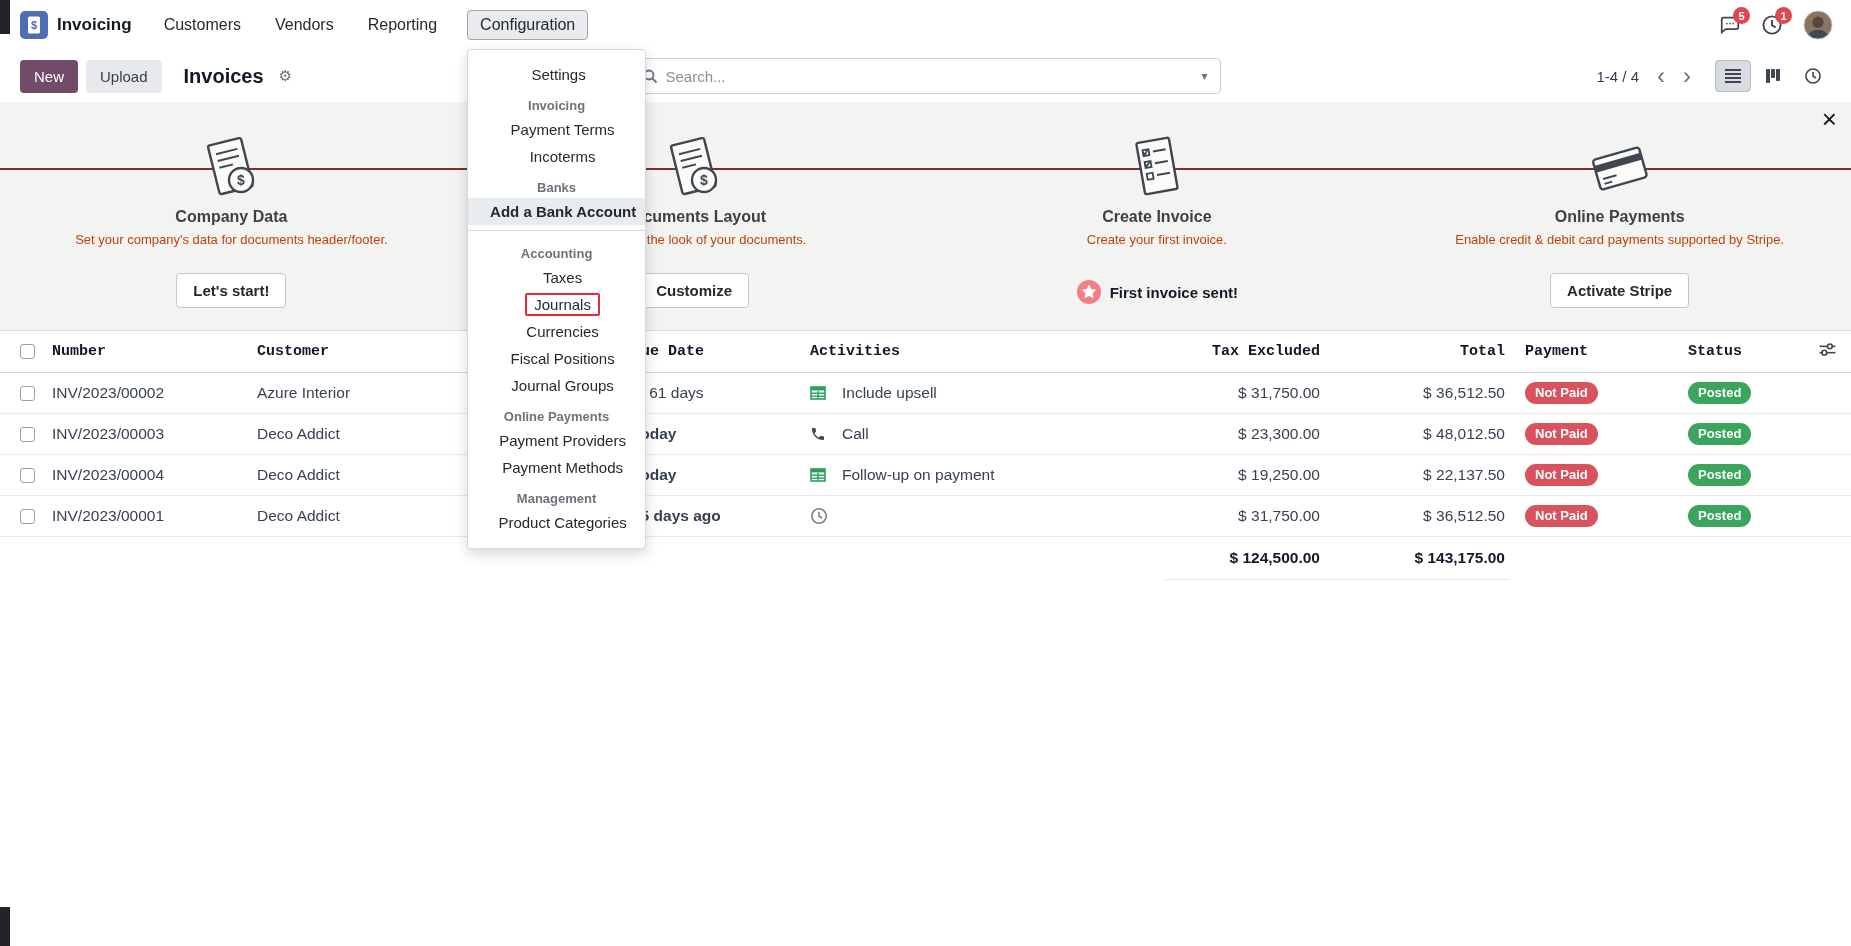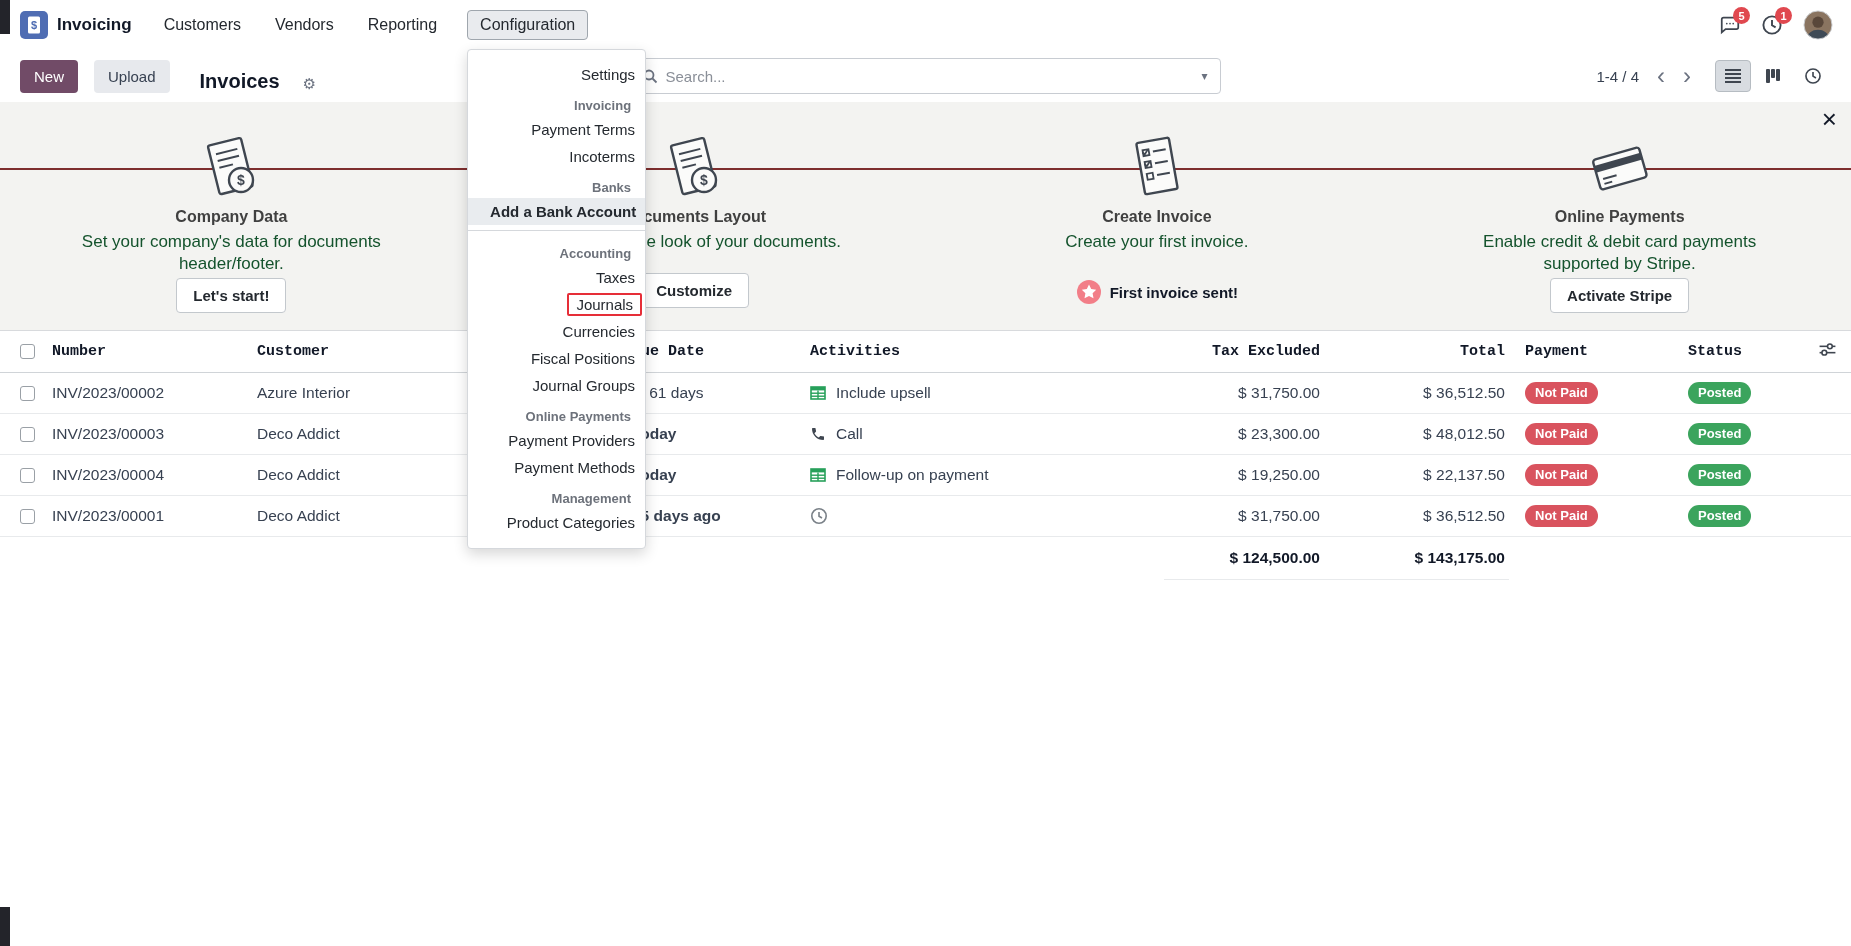--- a/index.html
+++ b/index.html
@@ -25,33 +25,33 @@
   .systray-icon { position:relative; display:flex; align-items:center; cursor:pointer; }
   .count-badge { position:absolute; top:-7px; right:-9px; min-width:17px; height:17px;
                  padding:0 4px; background:#e0484f; color:#fff; font-size:11px; font-weight:700;
                  border-radius:9px; display:flex; align-items:center; justify-content:center; }
   .avatar { display:flex; align-items:center; cursor:pointer; }
 
   
   .dropdown { position:absolute; left:-1px; top:calc(100% + 10px); width:179px;
               background:#fff; border:1px solid #d5d8dc; border-radius:4px;
               box-shadow:0 5px 14px rgba(0,0,0,.16); padding:11px 0 12px; z-index:999;
-              text-align:right; }
+              text-align:center; }
   .dd-item { padding:5px 10px 5px 22px; font-size:15px; color:#24292f; cursor:pointer; white-space:nowrap; }
   .dd-item.top { padding-left:14px; }
   .dd-item.hovered { background:#e9ecef; font-weight:600; }
   .dd-header { padding:10px 14px 3px; font-size:13px; font-weight:700; color:#6d727b; white-space:nowrap; }
   .dd-divider { border:0; border-top:1px solid #d5d8dc; margin:5px 0; }
   .annotated { display:inline-block; border:2px solid #e62e38; border-radius:2px;
                padding:1px 7px; margin:-3px -7px; }
 
   
   .control-panel { position:relative; z-index:5; height:52px; display:flex; align-items:center;
                    padding:0 20px; background:#fff; }
-  .cp-left { display:flex; align-items:flex-end; gap:16px; }
+  .cp-left { display:flex; align-items:center; gap:8px; }
   .btn { font-family:inherit; font-size:15px; border:none; border-radius:4px; padding:8px 14px; cursor:pointer; }
   .btn-primary { background:#714B67; color:#fff; }
   .btn-secondary { background:#e7e9ed; color:#374151; }
   .view-title { font-size:20px; font-weight:700; color:#111827; margin-left:14px; }
   .gear { font-size:15px; color:#6b7280; margin-left:7px; cursor:pointer; }
   .searchbar { position:absolute; left:50%; transform:translateX(-50%); width:590px; height:36px;
                display:flex; align-items:center; background:#fff; border:1px solid #c8ccd2;
                border-radius:4px; padding:0 10px; }
   .searchbar input { flex:1; border:none; outline:none; font-family:inherit; font-size:15px;
                      color:#24292f; margin-left:8px; background:transparent; }
@@ -68,21 +68,21 @@
 
   
   .onboarding { position:relative; height:228px; background:#f3f3f1; overflow:hidden; }
   .timeline { position:absolute; left:0; right:0; top:66px; height:2px; background:#7d2e2e; }
   .ob-close { position:absolute; top:4px; right:14px; font-size:26px; line-height:26px;
               color:#111827; background:none; border:none; cursor:pointer; z-index:3; }
   .steps { position:relative; display:flex; height:100%; padding-top:28px; }
   .step { width:25%; display:flex; flex-direction:column; align-items:center; text-align:center; }
   .step-icon { height:78px; display:flex; align-items:center; justify-content:center; position:relative; z-index:2; }
   .step-title { font-size:16px; font-weight:700; color:#404040; }
-  .step-desc { font-size:17px; color:#14532d; line-height:1.32; max-width:330px;
+  .step-desc { font-size:13px; color:#c2410c; line-height:1.32; max-width:330px;
                margin-top:5px; min-height:40px; }
   .step-action { margin-top:2px; }
   .ob-btn { font-family:inherit; font-size:15px; font-weight:600; color:#24292f; background:#fff;
             border:1px solid #c3c8cd; border-radius:4px; padding:8px 16px; cursor:pointer; }
   .done-row { display:flex; align-items:center; gap:8px; margin-top:6px; }
   .done-text { font-size:15px; font-weight:700; color:#111827; }
 
   
   table.invoices { width:1851px; border-collapse:collapse; table-layout:fixed; }
   .invoices th { font-size:15px; font-weight:700; color:#111827; text-align:left; height:42px;
@@ -97,21 +97,21 @@
   .invoices tr.footer-row td { border-bottom:1px solid #e8eaec; font-weight:700; color:#111827; height:43px; }
   .invoices tr.footer-row td.noline { border-bottom:none; }
   .cb { display:inline-block; width:15px; height:15px; border:1px solid #9aa0a6; border-radius:3px;
         background:#fff; vertical-align:middle; cursor:pointer; }
   .badge { display:inline-block; padding:3px 10px 4px; border-radius:11px; font-size:13px;
            font-weight:700; color:#fff; line-height:1.2; }
   .badge.danger { background:#d9535e; }
   .badge.success { background:#3ba45d; }
   .due-warning { color:#e29b3d; font-weight:700; }
   .due-danger { color:#dc3f44; font-weight:700; }
-  .act-cell { display:flex; align-items:center; gap:10px; height:40px;text-align:center; }
+  .act-cell { display:flex; align-items:center; gap:16px; height:40px;text-align:center; }
   .hdr-adjust { text-align:center !important; }
 </style>
 </head>
 <body>
 
 <div class="screen">
 
   <div class="edge edge-top"></div>
   <div class="edge edge-bottom"></div>
 

